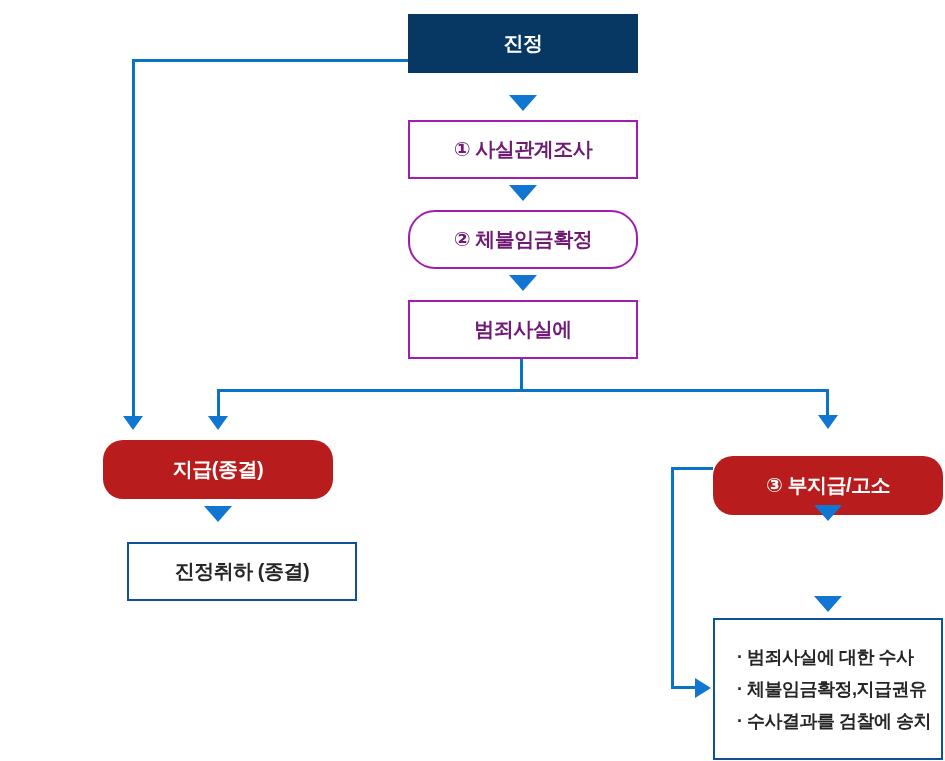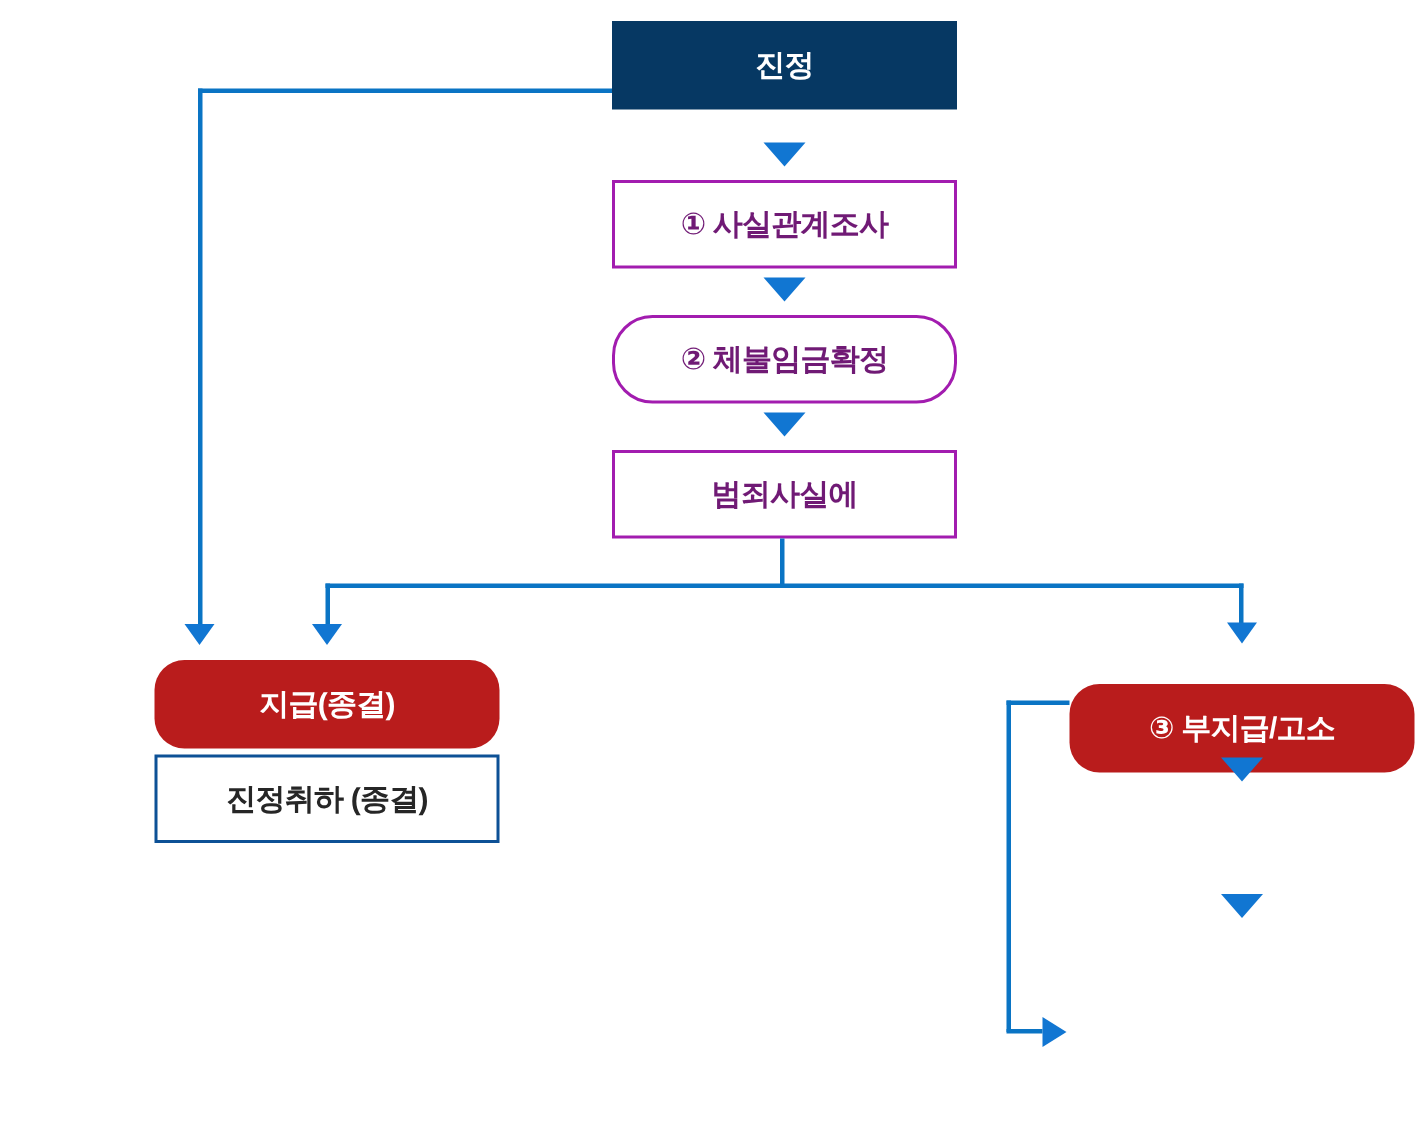--- a/index.html
+++ b/index.html
@@ -122,28 +122,33 @@
   <div class="line" style="left:217px; top:389px; width:612px; height:3px;"></div>
   <div class="line" style="left:217px; top:389px; width:3px; height:28px;"></div>
   <div class="head-down" style="left:208px; top:416px;"></div>
   <div class="line" style="left:826px; top:389px; width:3px; height:27px;"></div>
   <div class="head-down" style="left:818px; top:415px;"></div>
 
   <div class="box fill-blue col-left" style="top:440px;">지급(종결)</div>
 
   <div class="tri-down" style="left:204px; top:506px;"></div>
 
-  <div class="box outline-blue col-left" style="top:503px;">진정취하 (종결)</div>
+  <div class="box outline-blue col-left" style="top:542px;margin-left:24px;">진정취하 (종결)</div>
 
   <div class="box fill-blue col-right" style="top:440px;">③ 부지급/고소</div>
 
   <div class="tri-down" style="left:814px; top:505px;"></div>
 
 
   <div class="tri-down" style="left:814px; top:596px;"></div>
 
   <div class="line" style="left:671px; top:467px; width:42px; height:3px;"></div>
   <div class="line" style="left:671px; top:467px; width:3px; height:221px;"></div>
   <div class="line" style="left:671px; top:686px; width:24px; height:3px;"></div>
   <div class="head-right" style="left:695px; top:678px;"></div>
 
+  <div class="list-box">
+    <div>· 범죄사실에 대한 수사</div>
+    <div>· 체불임금확정,지급권유</div>
+    <div>· 수사결과를 검찰에 송치</div>
+  </div>
 
 </div>
 
 </body></html>

